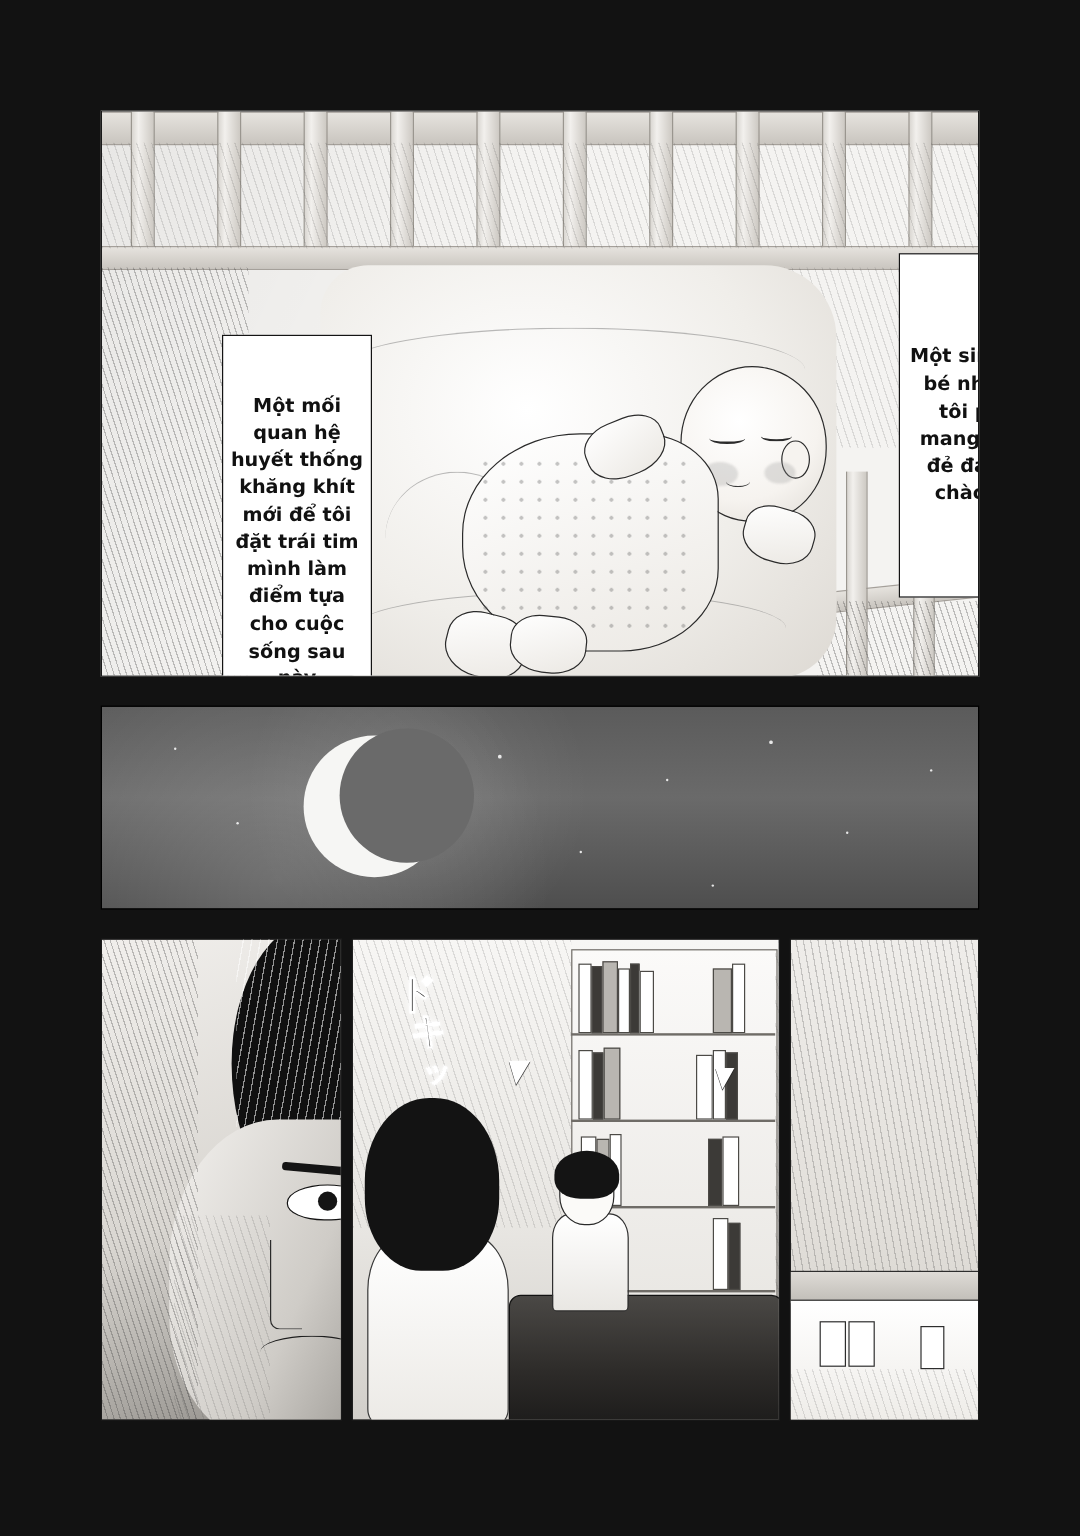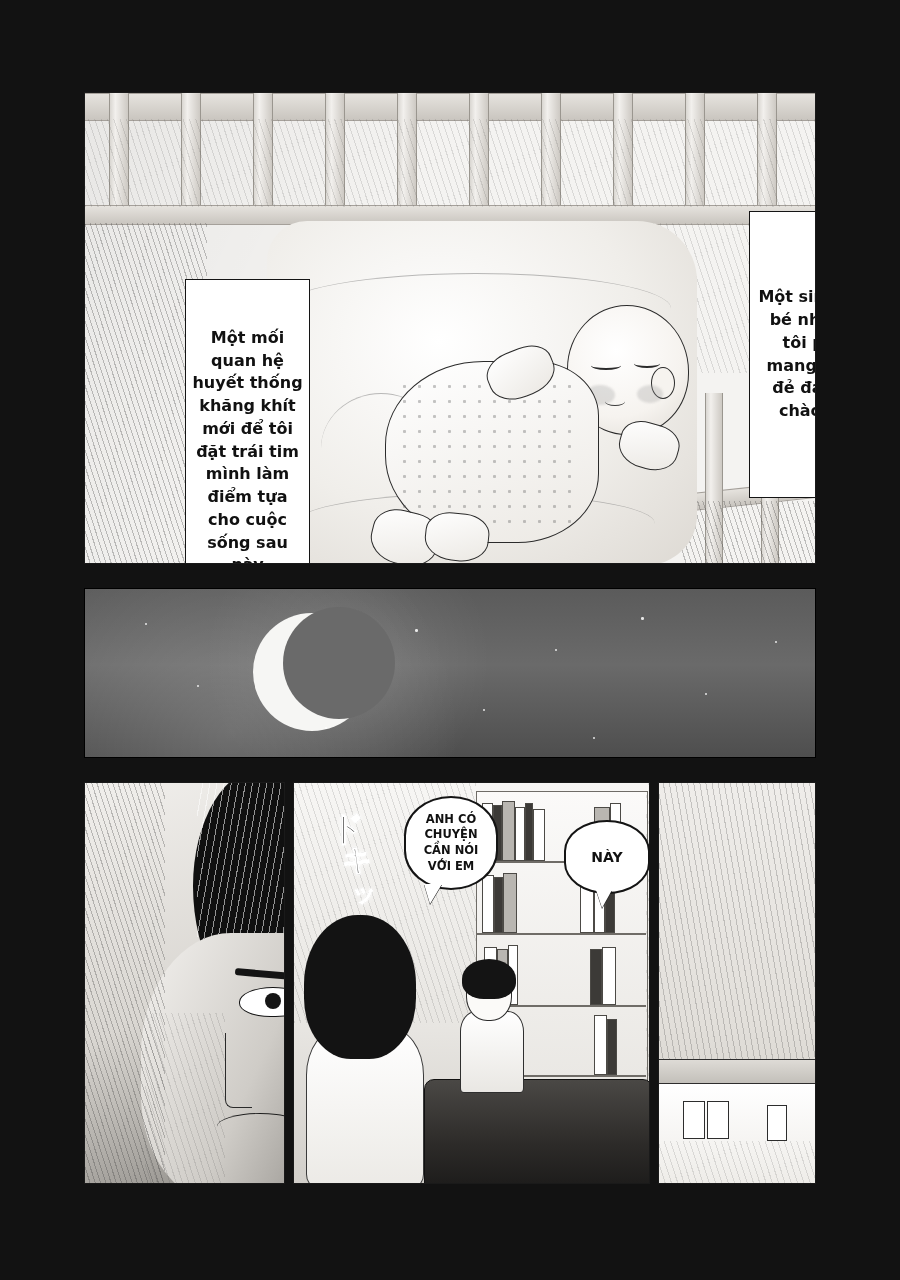--- a/index.html
+++ b/index.html
@@ -472,27 +472,25 @@
 
     <div class="woman-body" style="left:12px; top:244px; width:116px; height:158px;"></div>
     <div class="woman-hair" style="left:10px; top:132px; width:112px; height:144px;"></div>
 
     <div class="sfx" style="left:36px; top:28px; font-size:34px;">ド</div>
     <div class="sfx" style="left:48px; top:62px; font-size:30px;">キ</div>
     <div class="sfx" style="left:58px; top:98px; font-size:24px;">ッ</div>
 
   </div>
 
-  <div class="balloon" id="bub-anhco">ANH CÓ CHUYỆN CẦN NÓI VỚI EM</div>
   <div class="tail" style="left:424px; top:884px;
        border-width:20px 12px 0 6px;
        border-color:#ffffff transparent transparent transparent;
        filter: drop-shadow(0 1px 0 #141414);"></div>
 
-  <div class="balloon" id="bub-nay">NÀY</div>
   <div class="tail" style="left:596px; top:890px;
        border-width:18px 10px 0 6px;
        border-color:#ffffff transparent transparent transparent;
        filter: drop-shadow(0 1px 0 #141414);"></div>
 
   <div class="panel" id="panel5">
     <div class="sky-hatch" style="left:0; top:0; width:158px; height:290px;"></div>
     <div class="house-roof" style="left:-6px; top:276px; width:176px; height:26px;"></div>
     <div class="house" style="left:-6px; top:300px; width:176px; height:102px;"></div>
     <div class="window" style="left:24px;  top:318px; width:20px; height:36px;"></div>

